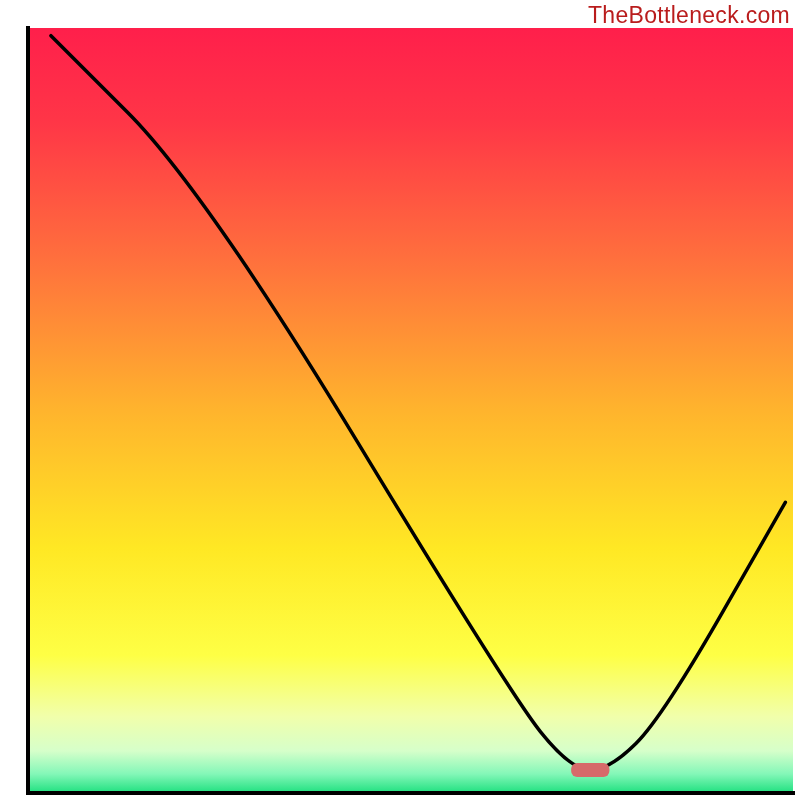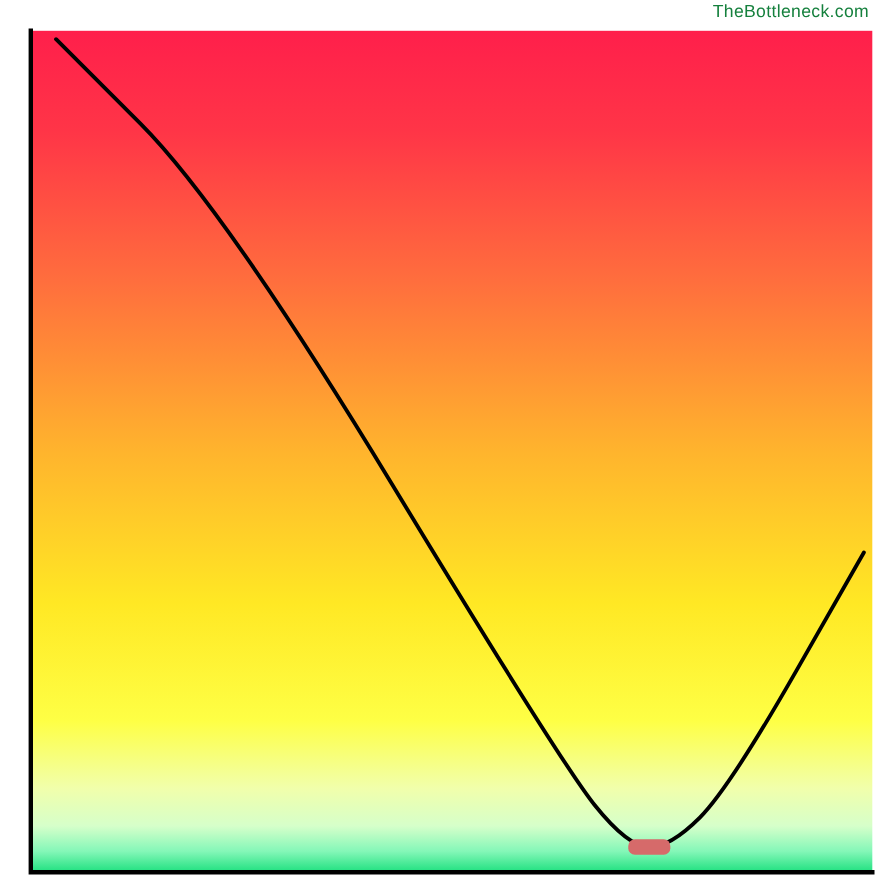--- a/index.html
+++ b/index.html
@@ -14,22 +14,22 @@
   .frame {
     position: relative;
     width: 800px;
     height: 800px;
     box-sizing: border-box;
   }
   .watermark {
     position: absolute;
     top: 2px;
     right: 10px;
-    color: #15803d;
-    font-size: 16px;
+    color: #b91c1c;
+    font-size: 23px;
     letter-spacing: 0.3px;
     z-index: 5;
     font-weight: 500;
   }
   svg.chart {
     position: absolute;
     top: 0;
     left: 0;
     width: 800px;
     height: 800px;

